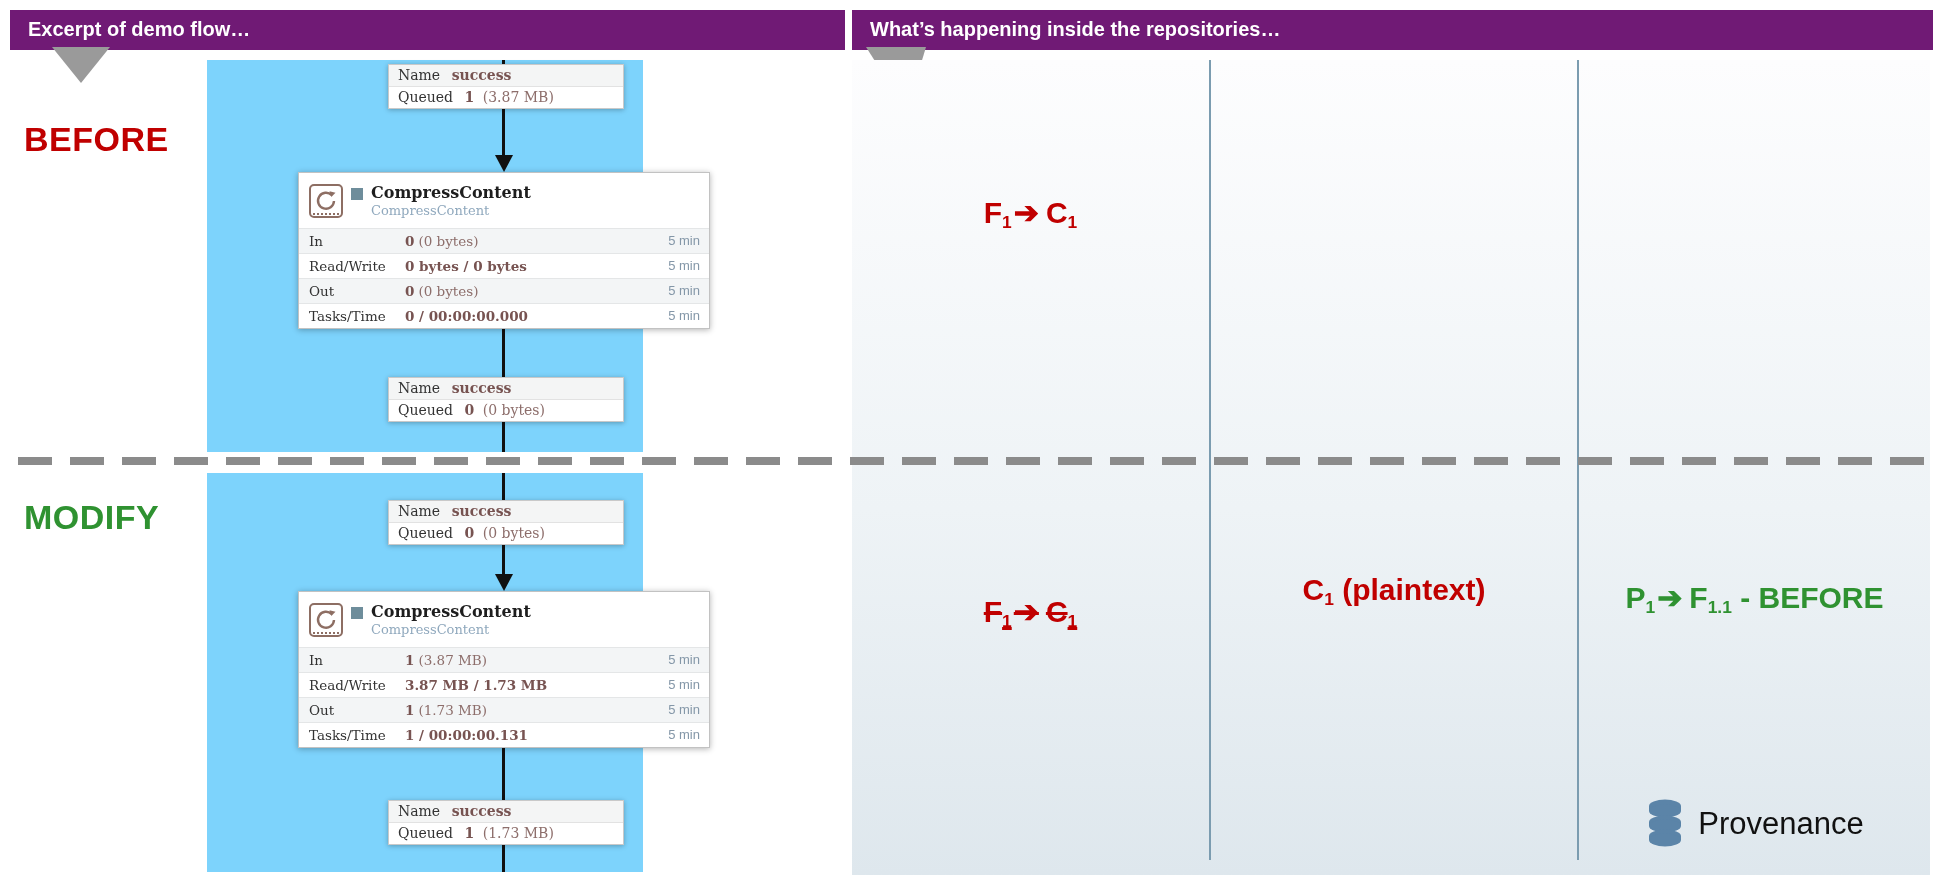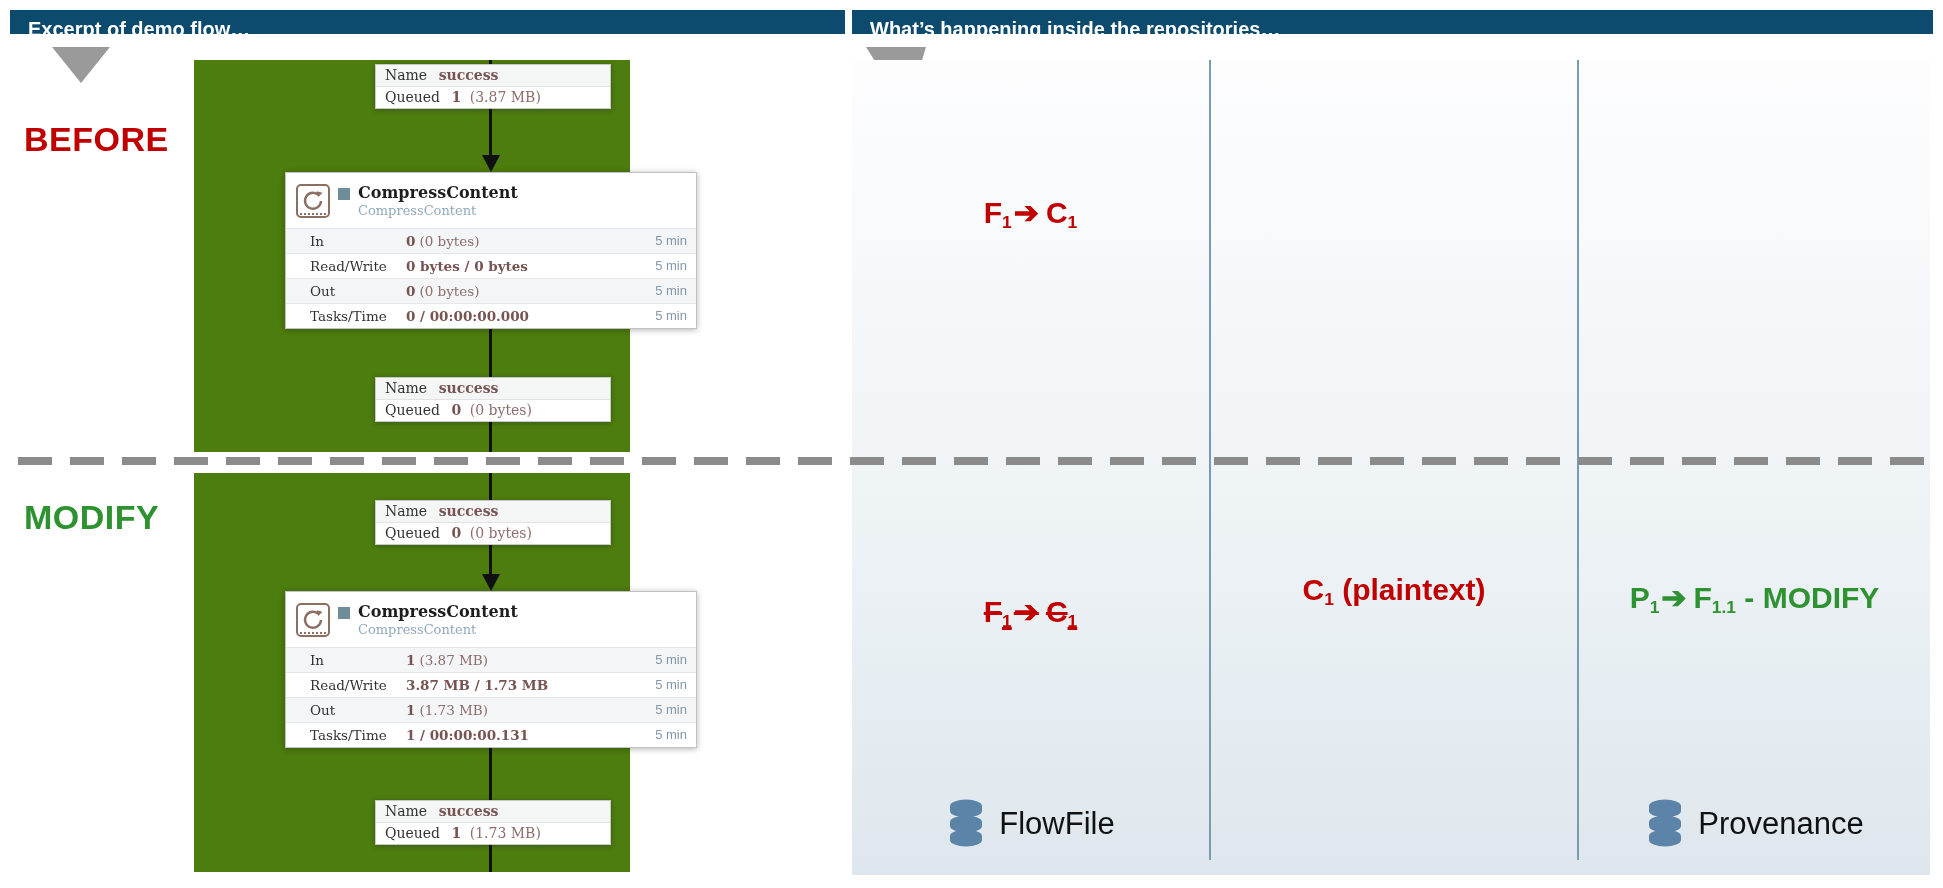--- a/index.html
+++ b/index.html
@@ -1,34 +1,34 @@
 <!DOCTYPE html>
 <html><head>
 <meta charset="utf-8">
 <style>
   html,body{margin:0;padding:0;background:#fff;}
   body{font-family:"Liberation Sans",sans-serif;}
   #canvas{position:relative;width:1943px;height:888px;background:#fff;overflow:hidden;}
 
   
-  .hbar{position:absolute;top:10px;height:24px;background:#0c4a6e;color:#fff;
+  .hbar{position:absolute;top:10px;height:40px;background:#701a75;color:#fff;
         font-size:20px;font-weight:bold;line-height:38px;padding-left:18px;box-sizing:border-box;}
   #hbar-left{left:10px;width:835px;}
   #hbar-right{left:852px;width:1081px;}
   .tail{position:absolute;background:#9a9a9a;}
   #tail-left{left:52px;top:47px;width:58px;height:36px;clip-path:polygon(0 0,100% 0,50% 100%);}
   #tail-right{left:866px;top:47px;width:60px;height:64px;clip-path:polygon(0 0,100% 0,68% 100%);}
 
   
   .sec-label{position:absolute;left:24px;font-size:34px;font-weight:bold;letter-spacing:.5px;}
   #label-before{top:120px;color:#c00000;}
   #label-after{top:498px;color:#2f9231;}
 
   
-  .green-panel{position:absolute;left:194px;width:436px;background:#4d7c0f;}
+  .green-panel{position:absolute;left:207px;width:436px;background:#7dd3fc;}
   #panel-before{top:60px;height:392px;}
   #panel-after{top:473px;height:399px;}
 
   .flow-line{position:absolute;left:295px;width:3px;background:#101010;}
   .arrowhead{position:absolute;left:288px;width:0;height:0;
              border-left:9px solid transparent;border-right:9px solid transparent;
              border-top:17px solid #101010;}
 
   
   .queue-box{position:absolute;left:181px;width:234px;background:#fff;
@@ -47,21 +47,21 @@
   .stamp{width:34px;height:34px;border:2px solid #8d6e63;border-radius:5px;box-sizing:border-box;
          display:flex;align-items:center;justify-content:center;position:relative;background:#fff;}
   .stamp:after{content:"";position:absolute;left:2px;right:2px;bottom:1px;border-bottom:2px dotted #8d6e63;}
   .sq{width:12px;height:12px;background:#6e8d9b;margin:0 8px 14px 8px;}
   .proc-titles{display:flex;flex-direction:column;justify-content:flex-start;}
   .proc-title{font-family:"DejaVu Serif",serif;font-weight:bold;font-size:16px;color:#1e1e1e;line-height:19px;}
   .proc-sub{font-family:"DejaVu Serif",serif;font-size:13px;color:#8fa8bd;line-height:17px;}
   .proc-row{height:24px;line-height:24px;display:flex;border-top:1px solid #e4e6e7;
             font-size:13.5px;white-space:nowrap;}
   .proc-row.shade{background:#f3f5f6;}
-  .p-label{font-family:"DejaVu Serif",serif;color:#333;width:96px;padding-left:24px;flex:none;}
+  .p-label{font-family:"DejaVu Serif",serif;color:#333;width:96px;padding-left:10px;flex:none;}
   .p-val{font-family:"DejaVu Serif",serif;flex:1;}
   .p-strong{color:#775351;font-weight:bold;}
   .p-rest{color:#8d6e6b;margin-left:4px;}
   .p-window{color:#8497a8;padding-right:9px;font-size:13px;}
 
   
   #dashed-divider{position:absolute;left:18px;top:457px;width:1915px;height:8px;z-index:30;
      background:repeating-linear-gradient(to right,#8b8b8b 0 34px,transparent 34px 52px);}
 
   
@@ -239,48 +239,31 @@
     <div class="vline" id="vline-1"></div>
     <div class="vline" id="vline-2"></div>
 
     <div class="repo-col" id="col-flowfile">
       <div class="nota red" style="top:135px;">
         <span>F</span><sub>1</sub><span class="arr">➔</span><span>C</span><sub>1</sub>
       </div>
       <div class="nota red struck" style="top:534px;">
         <span>F</span><sub>1</sub><span class="arr">➔</span><span>C</span><sub>1</sub>
       </div>
-      <div class="db-group">
-        <svg width="40" height="52" viewBox="0 0 40 52">
-          <g fill="#5b84a8">
-            <ellipse cx="20" cy="8" rx="16" ry="6.5"></ellipse>
-              <rect x="4" y="8" width="32" height="5"></rect>
-              <ellipse cx="20" cy="13" rx="16" ry="6.5"></ellipse>
-            <ellipse cx="20" cy="26" rx="16" ry="6.5" opacity="0"></ellipse>
-              <rect x="4" y="24" width="32" height="4"></rect>
-              <ellipse cx="20" cy="24" rx="16" ry="6.5"></ellipse>
-              <ellipse cx="20" cy="28" rx="16" ry="6.5"></ellipse>
-            <rect x="4" y="38" width="32" height="4"></rect>
-              <ellipse cx="20" cy="38" rx="16" ry="6.5"></ellipse>
-              <ellipse cx="20" cy="42" rx="16" ry="6.5"></ellipse>
-          </g>
-        </svg>
-        <span class="db-label">FlowFile</span>
-      </div>
     </div>
 
     <div class="repo-col" id="col-content">
       <div class="nota red" style="top:512px;">
         <span>C</span><sub>1</sub><span> (plaintext)</span>
       </div>
     </div>
 
     <div class="repo-col" id="col-provenance">
       <div class="nota green" style="top:520px;">
-        <span>P</span><sub>1</sub><span class="arr">➔</span><span>F</span><sub>1.1</sub><span> - MODIFY</span>
+        <span>P</span><sub>1</sub><span class="arr">➔</span><span>F</span><sub>1.1</sub><span> - BEFORE</span>
       </div>
       <div class="db-group">
         <svg width="40" height="52" viewBox="0 0 40 52">
           <g fill="#5b84a8">
             <ellipse cx="20" cy="8" rx="16" ry="6.5"></ellipse>
               <rect x="4" y="8" width="32" height="5"></rect>
               <ellipse cx="20" cy="13" rx="16" ry="6.5"></ellipse>
             <rect x="4" y="24" width="32" height="4"></rect>
               <ellipse cx="20" cy="24" rx="16" ry="6.5"></ellipse>
               <ellipse cx="20" cy="28" rx="16" ry="6.5"></ellipse>

